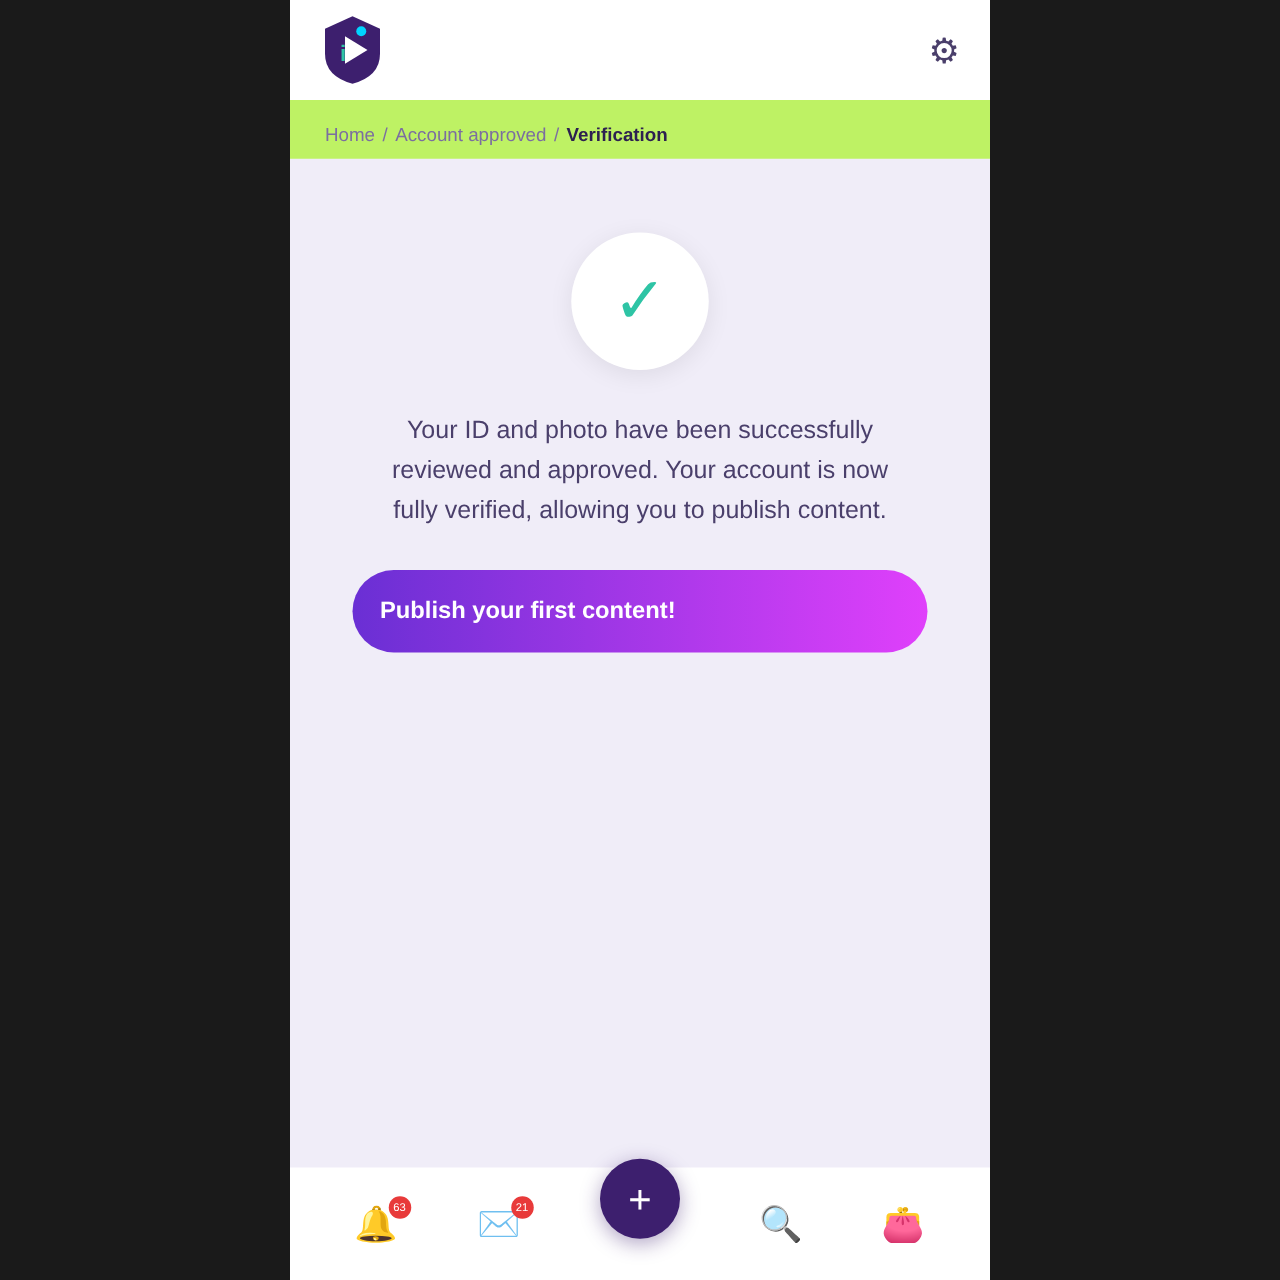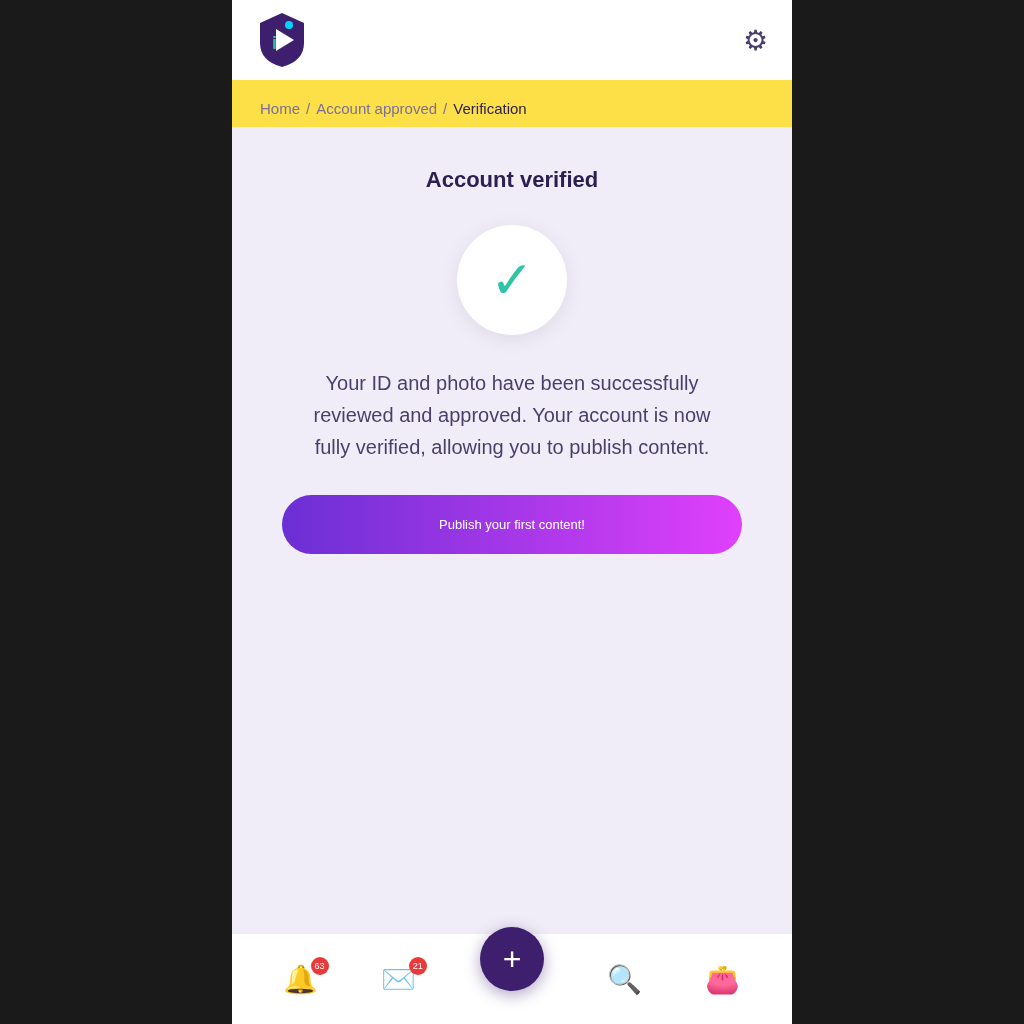--- a/index.html
+++ b/index.html
@@ -42,35 +42,35 @@
     .gear-icon-btn {
       background: none;
       border: none;
       cursor: pointer;
       color: #4a3f6b;
       font-size: 28px;
     }
 
     
     .breadcrumb {
-      background: #fde047;
+      background: #bef264;
       padding: 20px 28px 10px;
       display: flex;
       align-items: center;
       gap: 6px;
       flex-shrink: 0;
     }
 
     .breadcrumb-item {
       font-size: 15px;
       color: #7b6ea0;
     }
 
     .breadcrumb-item.active {
-      font-weight: 400;
+      font-weight: 700;
       color: #2d2050;
     }
 
     .breadcrumb-sep {
       color: #7b6ea0;
       font-size: 15px;
     }
 
     
     .main-content {
@@ -119,24 +119,24 @@
     }
 
     .publish-button {
       width: 100%;
       max-width: 460px;
       padding: 22px;
       border: none;
       border-radius: 50px;
       background: linear-gradient(90deg, #6a2fd4 0%, #e040fb 100%);
       color: #ffffff;
-      font-size: 13px;
-      font-weight: 400;
-      cursor: pointer;
-      text-align: center;
+      font-size: 19px;
+      font-weight: 700;
+      cursor: pointer;
+      text-align: left;
     }
 
     
     .spacer {
       flex: 1;
     }
 
     
     .bottom-nav {
       background: #ffffff;
@@ -231,23 +231,20 @@
   <div class="breadcrumb">
     <span class="breadcrumb-item">Home</span>
     <span class="breadcrumb-sep">/</span>
     <span class="breadcrumb-item">Account approved</span>
     <span class="breadcrumb-sep">/</span>
     <span class="breadcrumb-item active">Verification</span>
   </div>
 
   <div class="main-content">
 
-    <div class="verified-title">
-      <span>Account </span><span>verified</span>
-    </div>
 
     <div class="checkmark-circle">
       <span class="checkmark-icon">✓</span>
     </div>
 
     <p class="verified-description">Your ID and photo have been successfully reviewed and approved. Your account is now fully verified, allowing you to publish content.</p>
 
     <button class="publish-button">Publish your first content!</button>
 
   </div>

